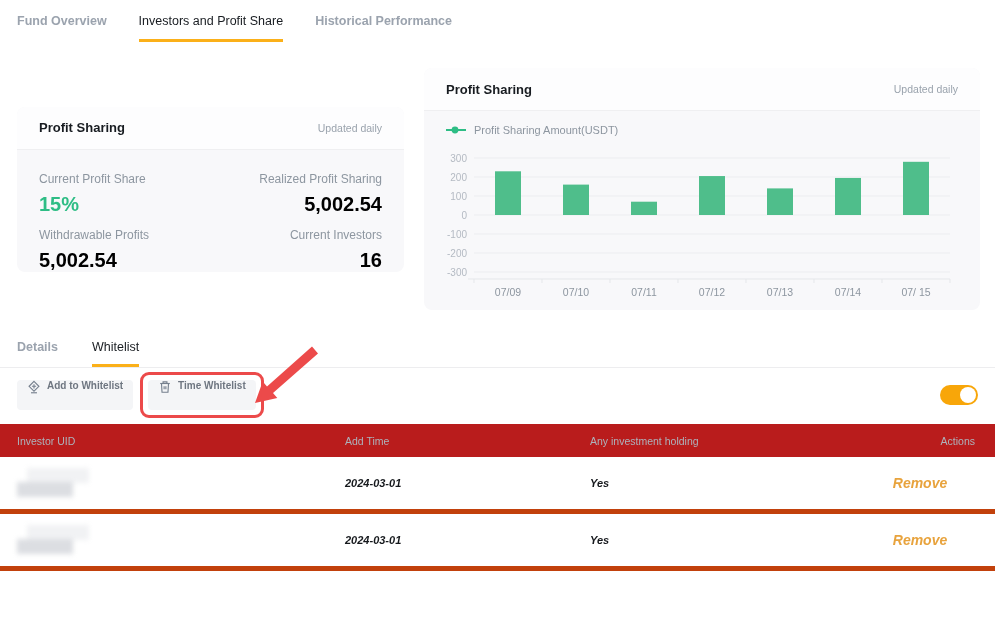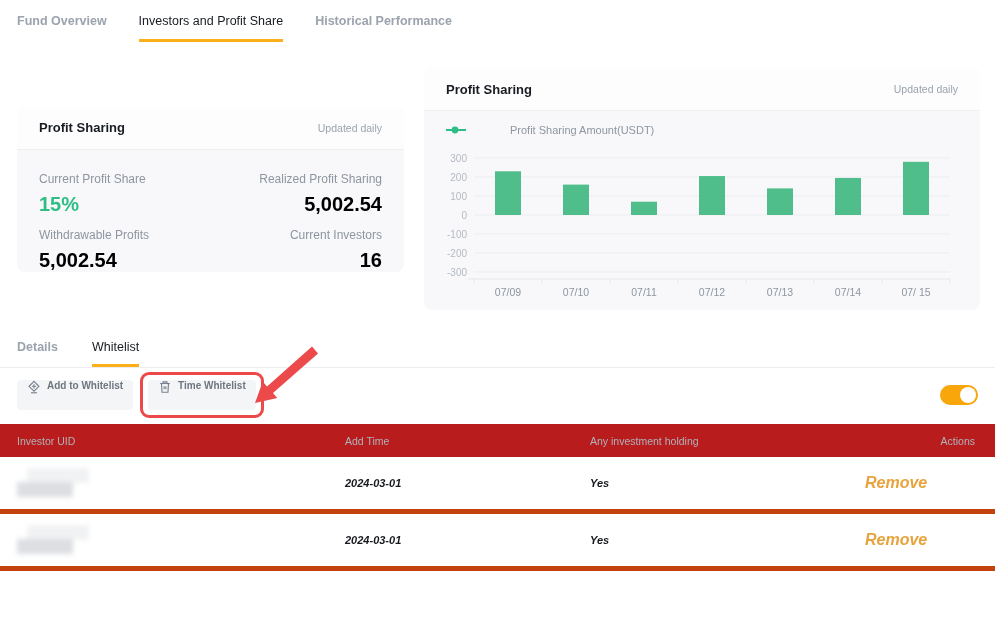--- a/index.html
+++ b/index.html
@@ -34,21 +34,21 @@
   .card-title{font-size:13px;font-weight:700;color:var(--dark);}
   .card-updated{font-size:10.5px;color:#9AA3AD;}
 
   .stats-grid{display:grid;grid-template-columns:1fr 1fr;row-gap:12px;padding:22px 22px 0;}
   .stat.right{text-align:right;}
   .stat-label{font-size:12px;color:var(--gray);margin-bottom:7px;}
   .stat-value{font-size:20px;font-weight:700;color:#000000;}
   .stat-value.green{color:var(--green);}
 
   .legend-row{display:flex;align-items:center;gap:8px;padding:13px 20px 0 22px;}
-  .legend-label{font-size:11px;color:var(--gray);margin-left:36px;}
+  .legend-label{font-size:11px;color:var(--gray);}
   .chart-svg{display:block;margin:2px 0 0 14px;width:540px;height:172px;}
 
   
   .section-tabs{display:flex;gap:34px;margin-top:16px;padding:0 17px;border-bottom:1px solid #EDEDEF;}
   .section-tabs .tab{padding-bottom:10px;}
 
   
   .toolbar{display:flex;align-items:center;margin:11px 17px 0;height:31px;}
   .btn{height:30px;display:inline-flex;align-items:flex-start;gap:6px;background:#F4F5F7;border:none;border-radius:4px;padding:0 10px;font-family:inherit;font-size:10px;font-weight:600;color:#6E7681;cursor:pointer;}
   .btn + .btn-wrap, .btn-wrap{margin-left:15px;}
@@ -61,21 +61,21 @@
   .toggle .knob{position:absolute;top:2px;left:2px;width:16px;height:16px;border-radius:50%;background:#fff;}
   .toggle.on .knob{left:20px;}
 
   
   .table{margin-top:14px;}
   .thead,.trow{display:grid;grid-template-columns:328px 245px 1fr 110px;align-items:center;padding:0 20px 0 17px;}
   .thead{height:33px;background:#b91c1c;font-size:10.5px;color:var(--light-gray);}
   .thead .col-actions{text-align:right;}
   .trow{height:57px;border-bottom:5px solid #c2410c;font-style:italic;}
   .cell-date,.cell-holding{font-size:11px;font-weight:700;color:#16191D;}
-  .cell-action{text-align:left;font-size:16px;font-weight:600;color:var(--remove);cursor:pointer;}
+  .cell-action{text-align:center;font-size:14px;font-weight:600;color:var(--remove);cursor:pointer;}
   .uid-block{width:80px;height:30px;position:relative;filter:blur(2.5px);}
   .uid-block .a{position:absolute;left:10px;top:0;width:62px;height:15px;background:#F1F2F4;}
   .uid-block .b{position:absolute;left:0;bottom:1px;width:56px;height:15px;background:#DCDEE2;}
 
   
   .annotation-arrow{position:absolute;left:0;top:0;width:995px;height:625px;pointer-events:none;z-index:6;}
 </style>
 </head>
 <body>
 

